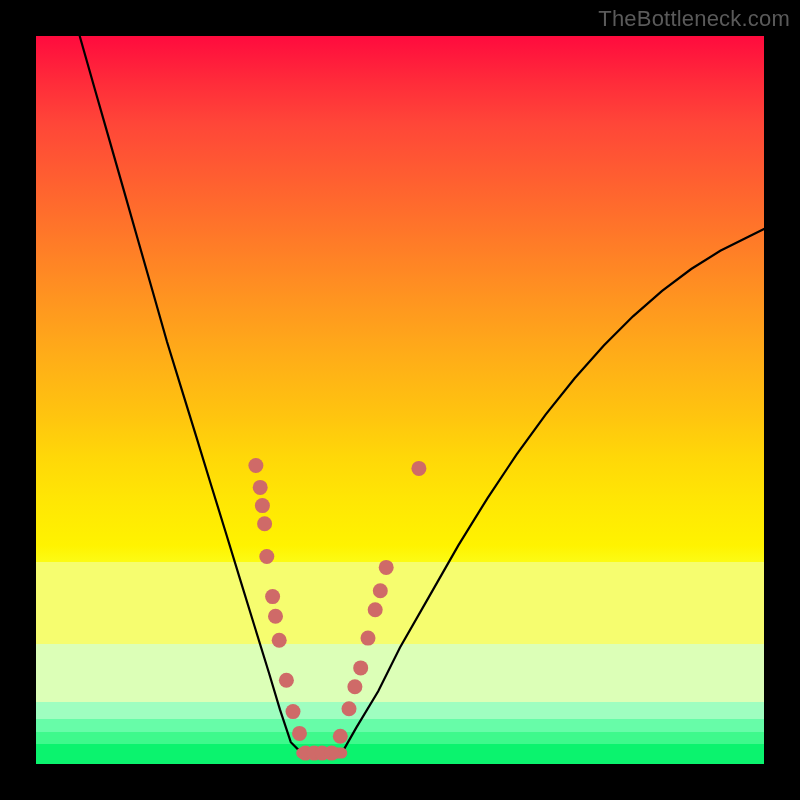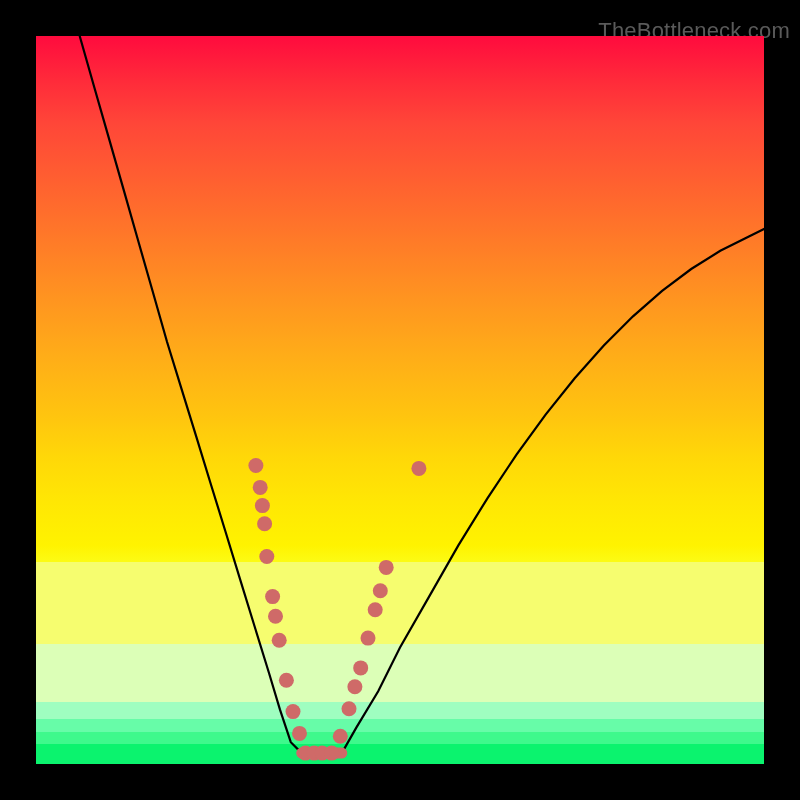--- a/index.html
+++ b/index.html
@@ -49,21 +49,21 @@
         #67fca8 93.8%,
         #67fca8 95.6%,
         #3ef98c 95.6%,
         #3ef98c 97.2%,
         #0bf36e 97.2%,
         #0bf36e 100%
       );
   }
   .watermark {
     position: absolute;
-    top: 18px;
+    top: 6px;
     right: 10px;
     color: #5a5a5a;
     font-size: 22px;
     font-weight: 500;
     letter-spacing: 0.2px;
     user-select: none;
   }
   svg.curves {
     position: absolute;
     left: 0; top: 0;

